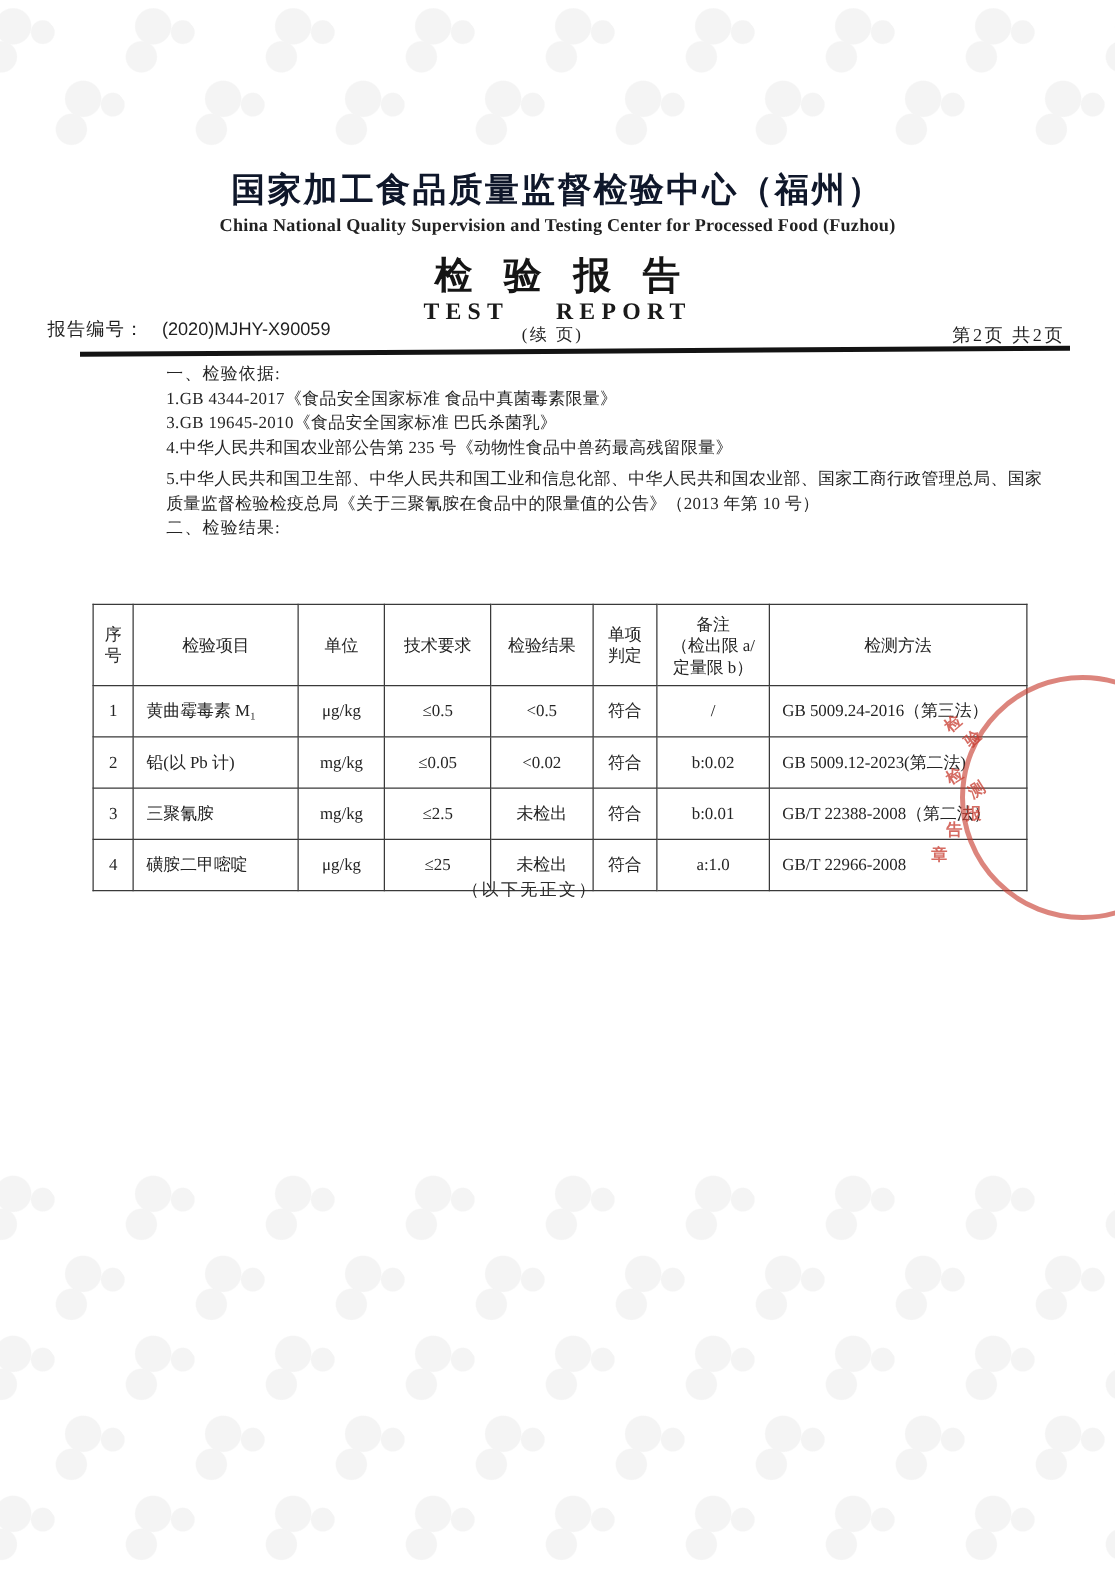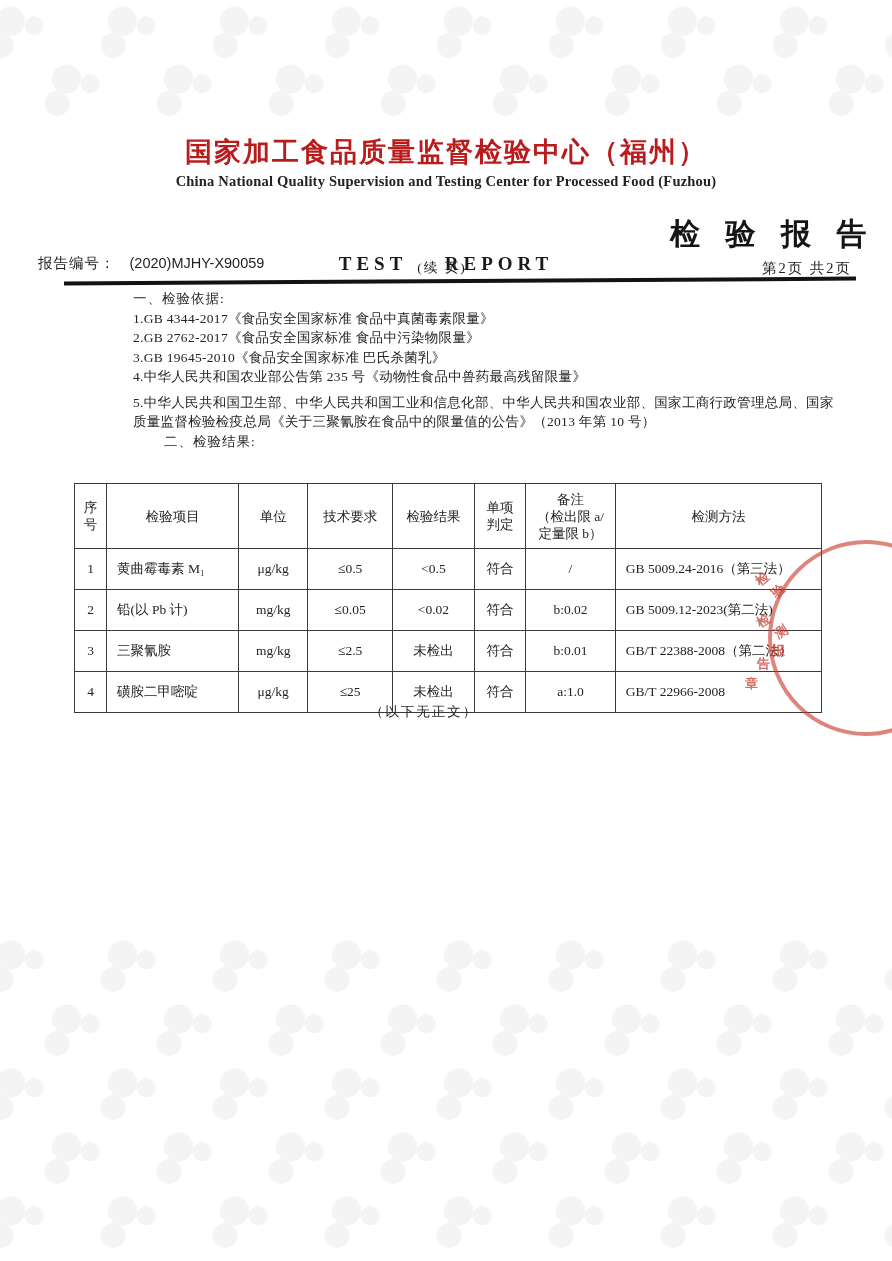--- a/index.html
+++ b/index.html
@@ -24,33 +24,32 @@
     background:
       radial-gradient(circle at 28% 62%, #f4f4f4 12px, rgba(255,255,255,0) 13px),
       radial-gradient(circle at 62% 34%, #f4f4f4 14px, rgba(255,255,255,0) 15px),
       radial-gradient(circle at 86% 72%, #f4f4f4 9px, rgba(255,255,255,0) 10px);
     pointer-events: none;
   }
   
   .hdr { position: absolute; top: 134px; left: 0; width: 100%; text-align: center; }
   .org-cn {
     font-size: 27px; font-weight: bold; letter-spacing: 2px;
-    color: #b91c1c;
+    color: #0f172a;
   }
   .org-en {
     margin-top: 3px;
     font-size: 14.5px; font-weight: bold; letter-spacing: 0.2px;
     color: #222;
   }
   .title-cn {
-    margin-top: 24px;
+    margin-top: 10px;
     font-size: 30px; font-weight: bold;
     letter-spacing: 0.85em; padding-left: 0.85em;
     color: #151515;
-    text-align: right;
   }
   .title-en {
     margin-top: -2px;
     font-size: 19px; font-weight: bold;
     letter-spacing: 5px; word-spacing: 28px;
     color: #1a1a1a;
   }
   
   .meta { position: absolute; top: 252px; left: 0; width: 100%; height: 24px; font-size: 14.5px; }
   .meta-left  { position: absolute; left: 38px; top: 2px; }
@@ -60,21 +59,21 @@
   .meta-right { position: absolute; right: 40px; top: 7px; font-size: 14.5px; letter-spacing: 2px; }
   .rule {
     position: absolute; top: 279px; left: 64px; width: 792px; height: 4px;
     background: #131313; transform: rotate(-0.35deg);
   }
   
   .body-block { position: absolute; top: 289px; left: 133px; width: 707px; font-size: 13.5px; line-height: 19.5px; color: #242424; }
   .sec-heading { letter-spacing: 1px; }
   .basis-item { letter-spacing: 0.3px; }
   .basis-item:last-child { margin-top: 6px; }
-  .results-heading { margin-top: 0px; letter-spacing: 1px; margin-left: 31px; }
+  .results-heading { margin-top: 0px; letter-spacing: 1px; }
   
   table.results {
     position: absolute; top: 483px; left: 74px;
     width: 748px; border-collapse: collapse; table-layout: fixed;
     font-size: 13.5px; color: #242424;
   }
   table.results th, table.results td {
     border: 1px solid #3a3a3a;
     text-align: center; vertical-align: middle;
     padding: 2px 3px;
@@ -183,21 +182,20 @@
     <div class="meta-center">(续 页)</div>
     <div class="meta-right">第2页 共2页</div>
   </div>
 
   <div class="rule"></div>
 
   <div class="body-block">
     <div class="sec-heading">一、检验依据:</div>
     <div id="basis-list">
         <div class="basis-item">1.GB 4344-2017《食品安全国家标准 食品中真菌毒素限量》</div>
-        <div class="basis-item">2.GB 2762-2017《食品安全国家标准 食品中污染物限量》</div>
         <div class="basis-item">3.GB 19645-2010《食品安全国家标准 巴氏杀菌乳》</div>
         <div class="basis-item">4.中华人民共和国农业部公告第 235 号《动物性食品中兽药最高残留限量》</div>
         <div class="basis-item">5.中华人民共和国卫生部、中华人民共和国工业和信息化部、中华人民共和国农业部、国家工商行政管理总局、国家质量监督检验检疫总局《关于三聚氰胺在食品中的限量值的公告》（2013 年第 10 号）</div>
       </div>
     <div class="results-heading">二、检验结果:</div>
   </div>
 
   <table class="results">
     <colgroup>
       <col style="width:4.3%">

